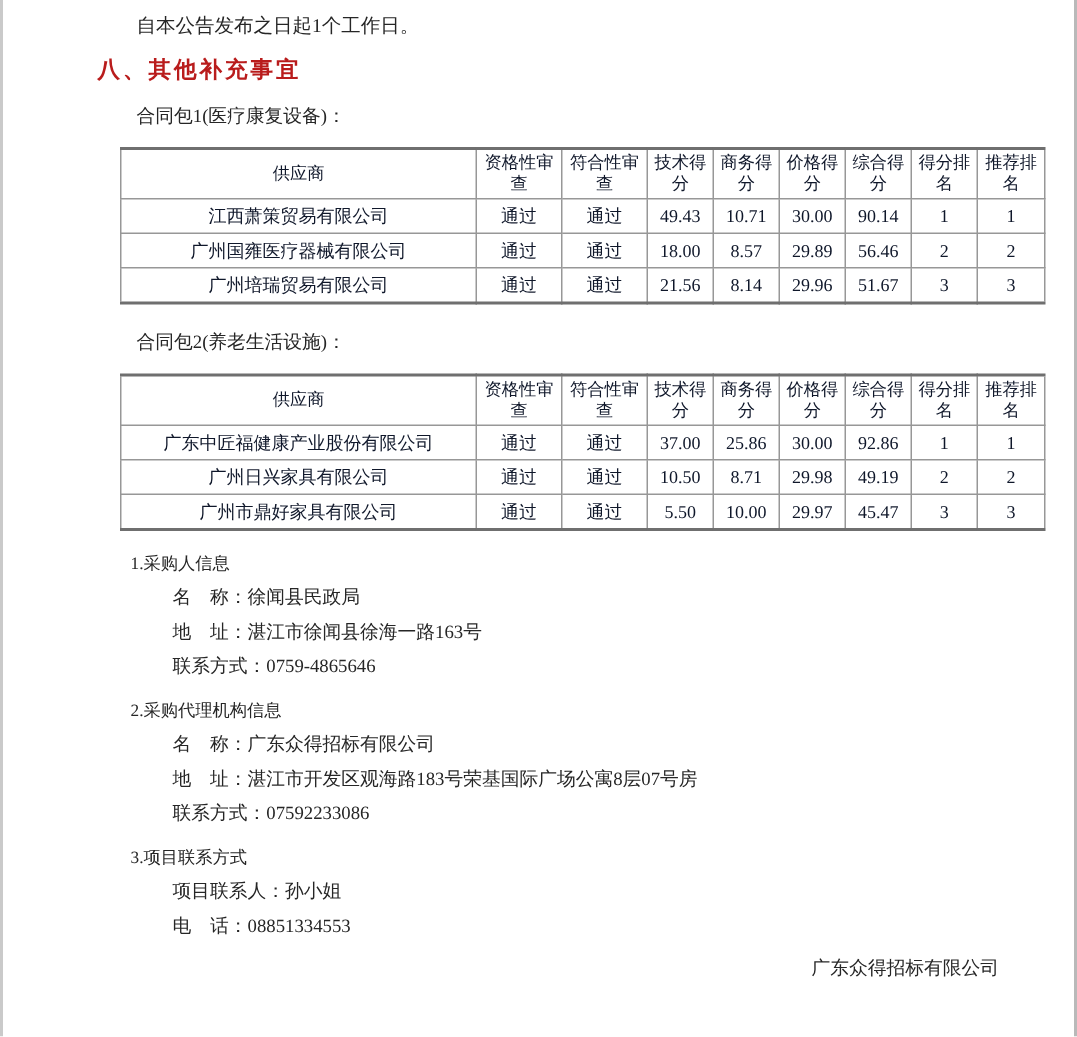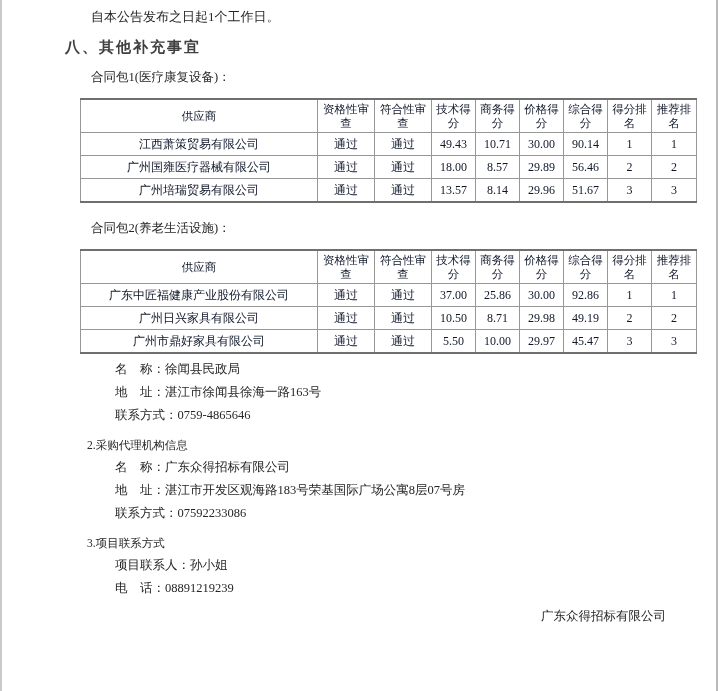--- a/index.html
+++ b/index.html
@@ -22,21 +22,21 @@
     margin:9px 0 0 68px;
     font-size:13px;
     line-height:16px;
   }
   .section-heading{
     margin:13px 0 0 42px;
     font-size:15px;
     font-weight:bold;
     letter-spacing:2px;
     line-height:19px;
-    color:#404040;
+    color:#b91c1c;
   }
   .pkg-caption{
     margin:12px 0 0 68px;
     font-size:12.5px;
     line-height:16px;
   }
   table.score-table{
     margin:13px 0 0 57px;
     width:616px;
     border-collapse:collapse;
@@ -143,21 +143,21 @@
         <td>8.57</td>
         <td>29.89</td>
         <td>56.46</td>
         <td>2</td>
         <td>2</td>
       </tr>
       <tr>
         <td>广州培瑞贸易有限公司</td>
         <td>通过</td>
         <td>通过</td>
-        <td>13.57</td>
+        <td>21.56</td>
         <td>8.14</td>
         <td>29.96</td>
         <td>51.67</td>
         <td>3</td>
         <td>3</td>
       </tr>
     </tbody>
   </table>
 
   <div class="pkg-caption mt-cap2">合同包2(养老生活设施)：</div>
@@ -218,31 +218,32 @@
         <td>10.00</td>
         <td>29.97</td>
         <td>45.47</td>
         <td>3</td>
         <td>3</td>
       </tr>
     </tbody>
   </table>
 
 
+  <div class="contact-heading">1.采购人信息</div>
   <div class="contact-line">名　称：徐闻县民政局</div>
   <div class="contact-line">地　址：湛江市徐闻县徐海一路163号</div>
   <div class="contact-line">联系方式：0759-4865646</div>
 
   <div class="contact-heading">2.采购代理机构信息</div>
   <div class="contact-line">名　称：广东众得招标有限公司</div>
   <div class="contact-line">地　址：湛江市开发区观海路183号荣基国际广场公寓8层07号房</div>
   <div class="contact-line">联系方式：07592233086</div>
 
   <div class="contact-heading">3.项目联系方式</div>
   <div class="contact-line">项目联系人：孙小姐</div>
-  <div class="contact-line">电　话：08891219239</div>
+  <div class="contact-line">电　话：08851334553</div>
 
   <div class="sig-block">
     <div class="sig-company">广东众得招标有限公司</div>
 
   </div>
 
 </div>
 
 </body></html>

